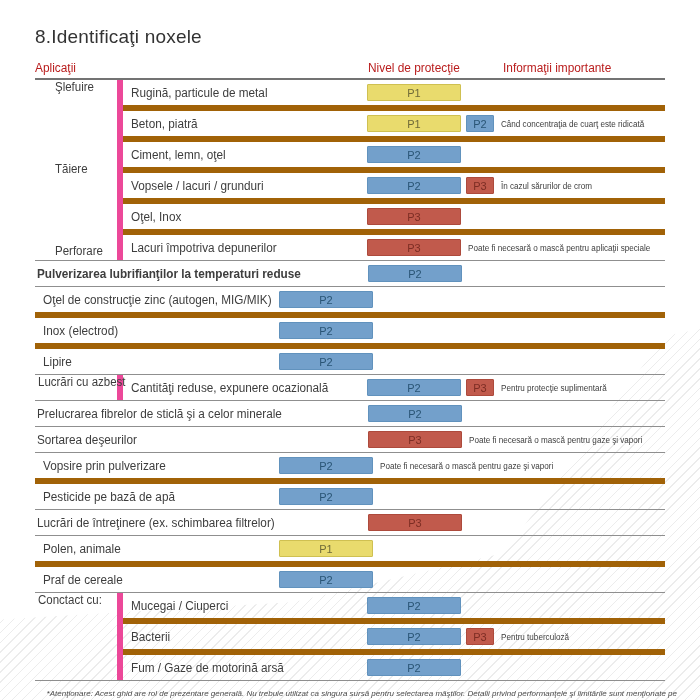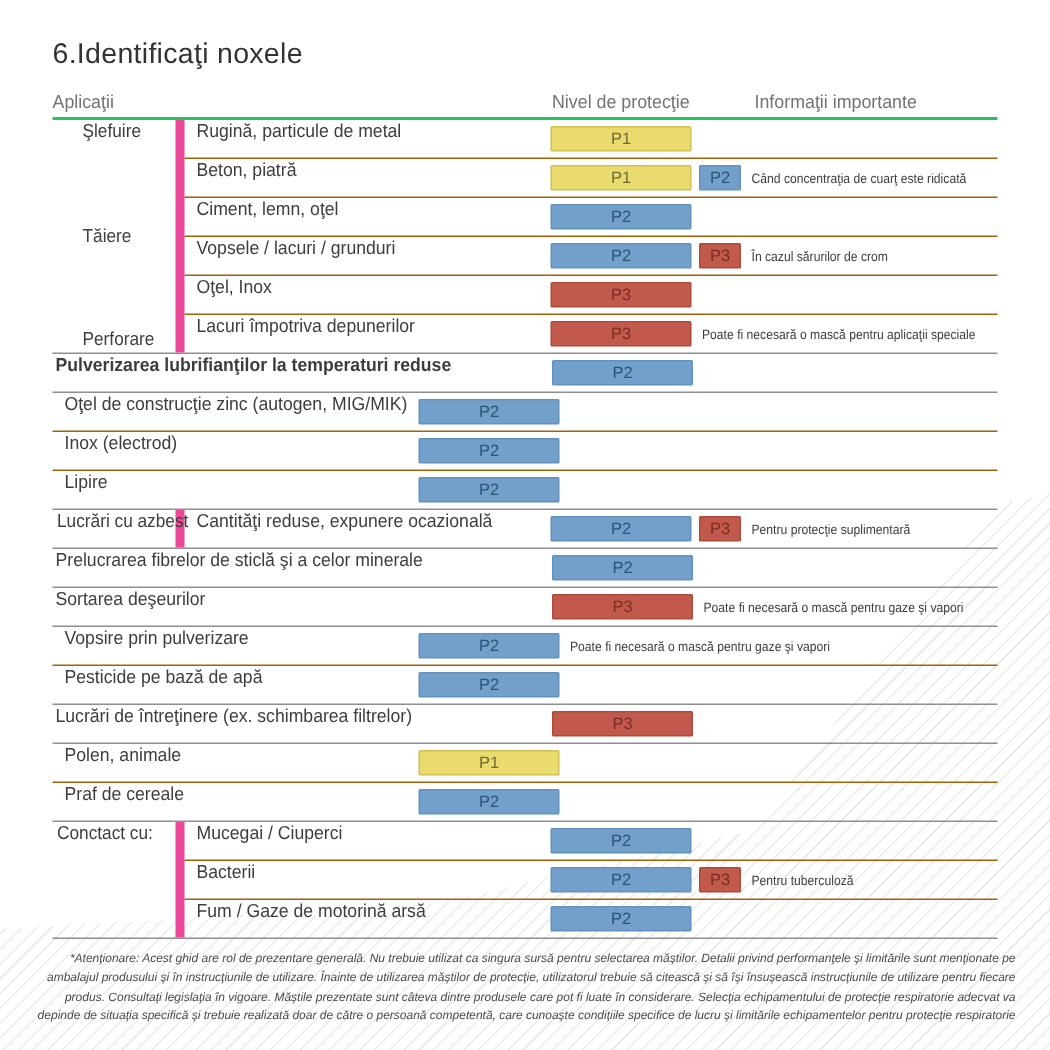--- a/index.html
+++ b/index.html
@@ -3,55 +3,55 @@
 <meta charset="utf-8">
 <style>
   html,body{margin:0;padding:0;background:#fff;}
   .page{position:relative;width:700px;height:700px;background:#ffffff;overflow:hidden;
         font-family:"Liberation Sans",sans-serif;color:#3d3d3d;}
   .hatch{position:absolute;inset:0;z-index:0;pointer-events:none;
          background:repeating-linear-gradient(135deg,rgba(0,0,0,0) 0 6px,rgba(110,110,110,.13) 6px 7px);
          clip-path:polygon(100% 47%,100% 100%,0 100%,0 88.5%,42% 86%,72% 79%,95% 48%);}
   .content{position:absolute;left:35px;right:35px;top:0;z-index:1;}
   h1{margin:26px 0 0 0;font-size:19px;font-weight:400;color:#333;letter-spacing:.2px;}
-  .thead{position:relative;height:17px;margin-top:13px;border-bottom:2px solid #22c55e;
-         font-size:12.5px;color:#737373;}
+  .thead{position:relative;height:17px;margin-top:13px;border-bottom:2px solid #737373;
+         font-size:12.5px;color:#b91c1c;}
   .thead span{position:absolute;top:0;display:inline-block;transform:scaleX(.95);transform-origin:0 50%;white-space:nowrap;}
   .th-app{left:0;}
   .th-prot{left:333px;}
   .th-info{left:468px;}
   .group{display:flex;border-bottom:1px solid #8f8f8f;}
   .cat{width:88px;flex:none;border-right:6px solid #ec4899;display:flex;flex-direction:column;
        justify-content:space-between;font-size:12.5px;line-height:1.25;padding-left:3px;box-sizing:border-box;}
   .cat.indent{padding-left:20px;}
   .cat-line{white-space:nowrap;transform:scaleX(.92);transform-origin:0 50%;}
   .rows{flex:1;min-width:0;}
-  .rows .row + .row{border-top:1px solid #a16207;}
-  .row{position:relative;height:25px;display:flex;}
+  .rows .row + .row{border-top:6px solid #a16207;}
+  .row{position:relative;height:25px;display:flex;align-items:center;}
   .label{display:inline-block;margin-left:8px;font-size:12.5px;white-space:nowrap;
          transform:scaleX(.94);transform-origin:0 50%;}
   .label.b{font-weight:bold;}
   .group.full .label{margin-left:2px;}
   .badges{position:absolute;left:244px;top:0;height:100%;display:flex;align-items:center;gap:5px;}
   .group.full .badges{left:333px;}
   .badge{width:94px;height:17px;box-sizing:border-box;flex:none;display:flex;align-items:center;
          justify-content:center;font-size:11px;border:1px solid transparent;border-radius:1px;}
   .badge.small{width:28px;}
   .note{display:inline-block;font-size:9px;white-space:nowrap;color:#3d3d3d;margin-left:2px;
         transform:scaleX(.9);transform-origin:0 50%;}
   .footnote{margin:7px -12px 0 -12px;font-size:8px;line-height:1.6;color:#4a4a4a;
             text-align:right;font-style:italic;}
 </style>
 </head>
 <body>
 
 <div class="page">
   <div class="hatch"></div>
   <div class="content">
-    <h1>6.Identificaţi noxele</h1>
+    <h1>8.Identificaţi noxele</h1>
     <div class="thead">
       <span class="th-app">Aplicaţii</span>
       <span class="th-prot">Nivel de protecţie</span>
       <span class="th-info">Informaţii importante</span>
     </div>
     <div id="groups">
         <div class="group">
           <div class="cat indent">
             <div class="cat-line">Şlefuire</div>
             <div class="cat-line">Tăiere</div>

